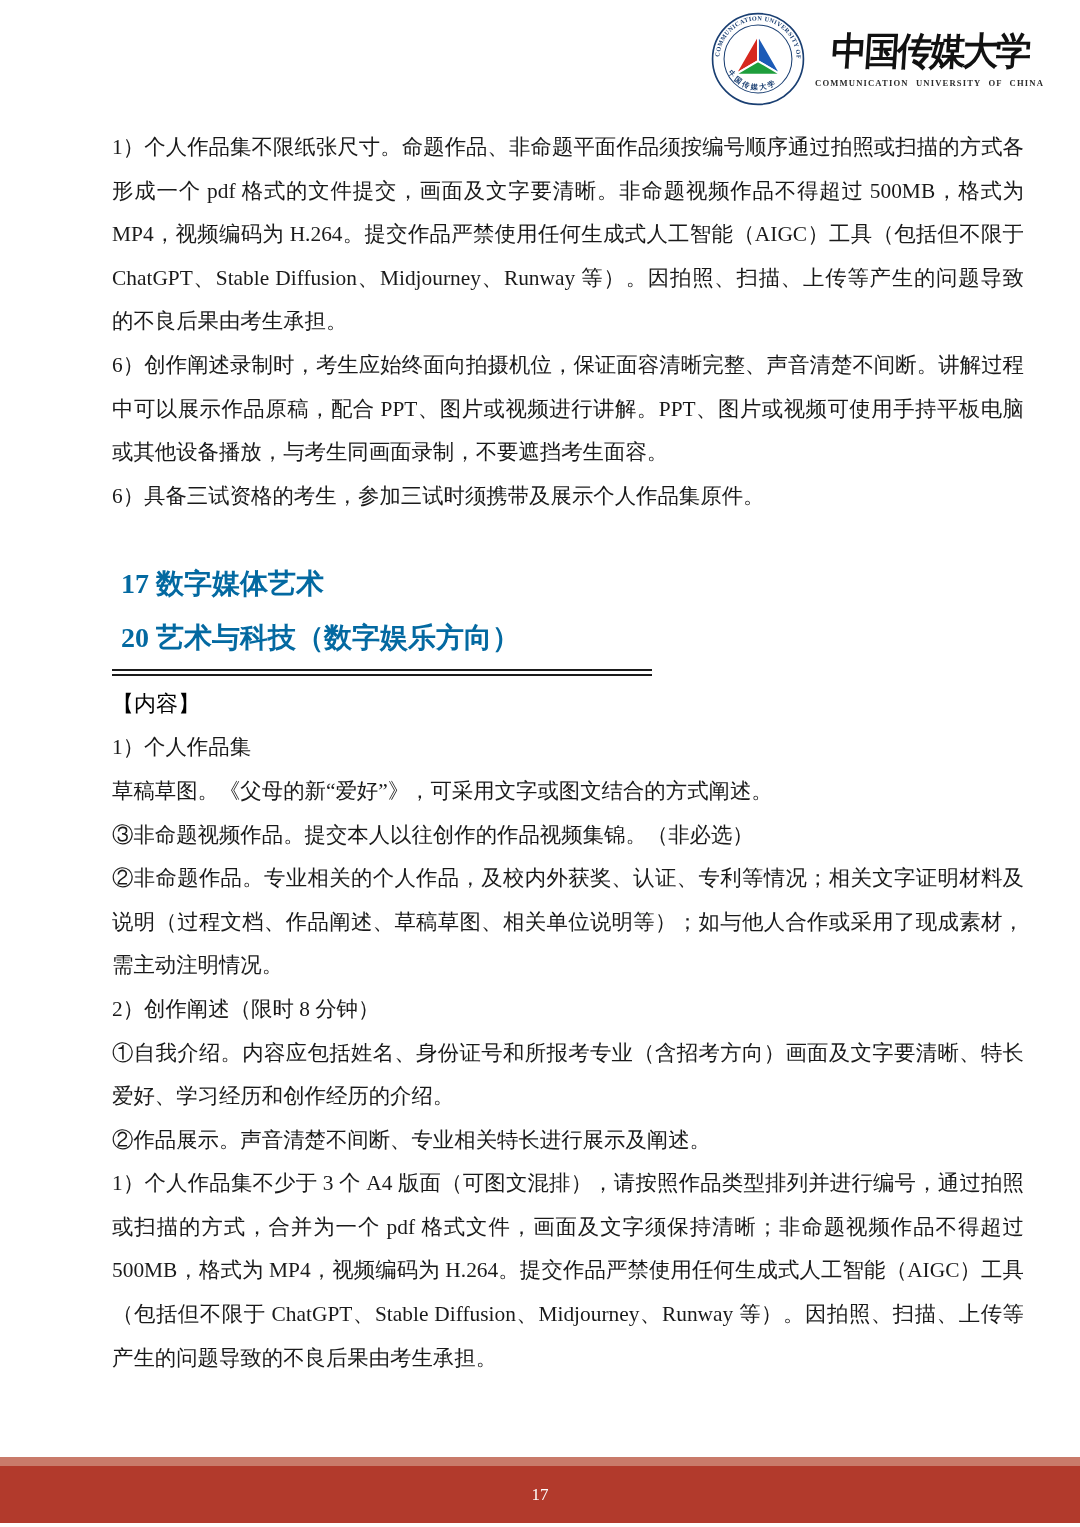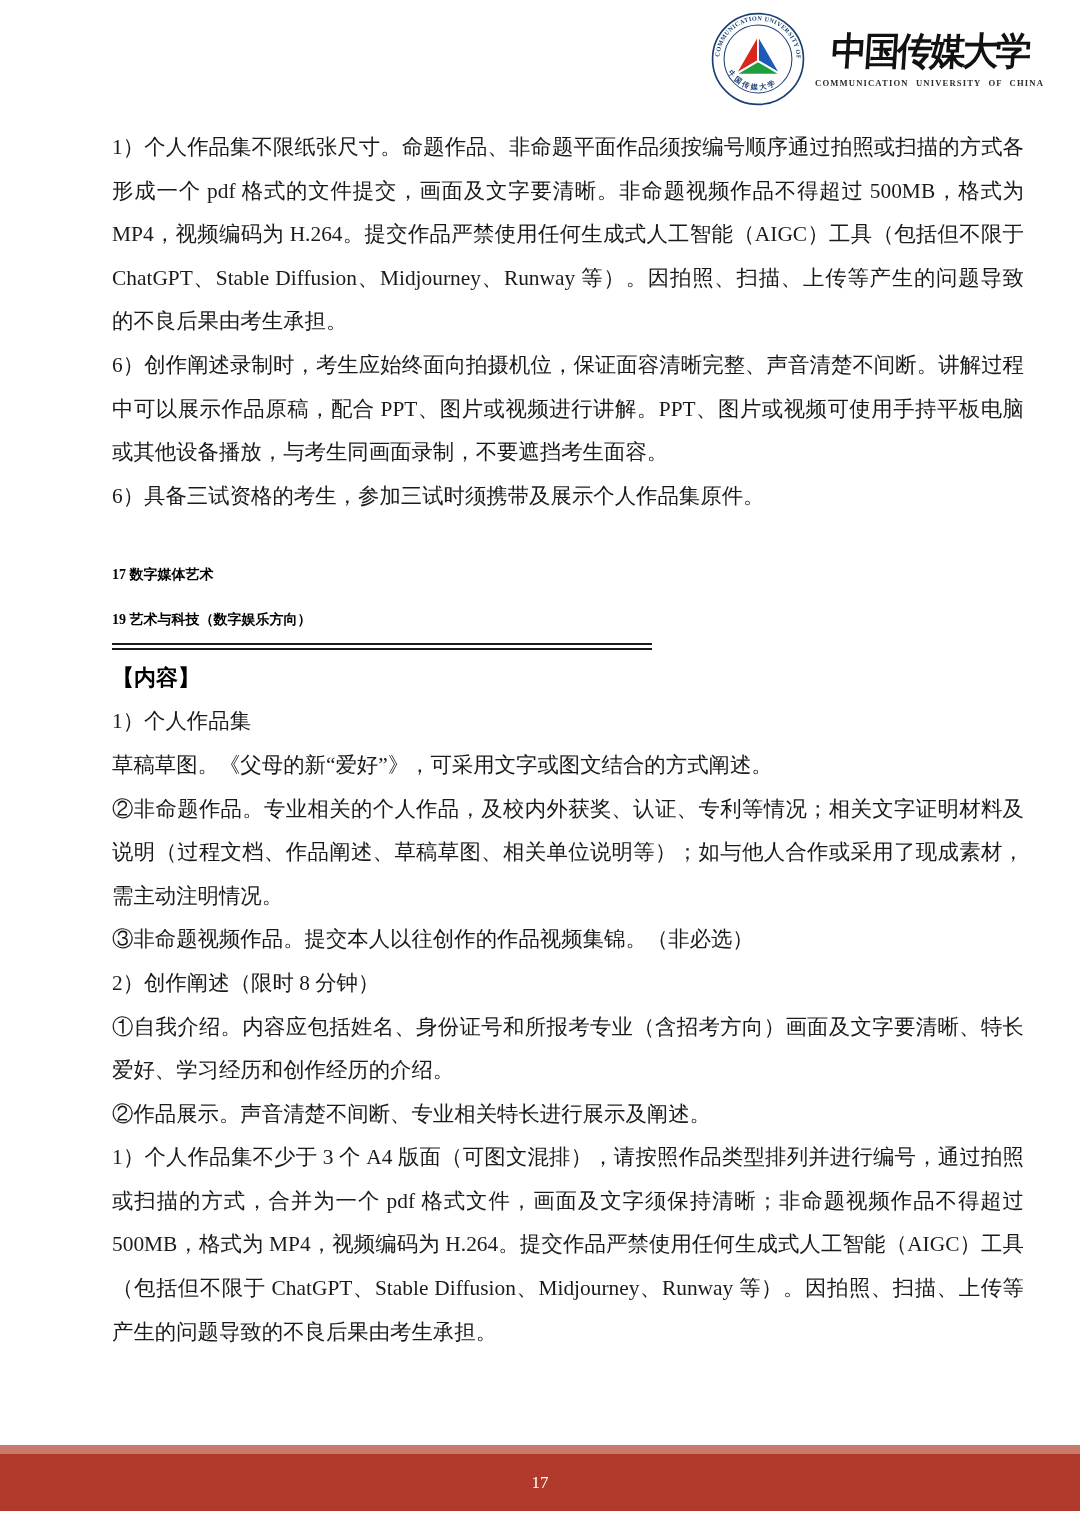--- a/index.html
+++ b/index.html
@@ -35,33 +35,33 @@
     box-sizing:border-box;
   }
   .content p{
     margin:0;
     font-size:21.4px;
     line-height:43.6px;
     text-align:justify;
   }
   .gap-block{height:34px;}
   h2.sec{
-    margin:0;font-size:14px;font-weight:700;line-height:45px;color:#000000;
+    margin:9px;font-size:28px;font-weight:700;line-height:45px;color:#0369a1;
   }
   .double-rule{
     width:540px;height:3px;
     border-top:2px solid #1b1b1b;
     border-bottom:2px solid #1b1b1b;
     margin:1px 0 6px 0;
   }
   h3.sub{
-    margin:0;font-size:22px;font-weight:700;line-height:44px;color:#000;
+    margin:0;font-size:22px;font-weight:400;line-height:44px;color:#000;
   }
   
-  .footer{position:absolute;left:0;right:0;bottom:16px;}
+  .footer{position:absolute;left:0;right:0;bottom:4px;}
   .footer-strip{height:9px;background:#c97a6a;}
   .footer-bar{
     height:57px;background:#b23a2c;
     display:flex;align-items:center;justify-content:center;
   }
   .footer-page{
     color:#ffffff;font-size:17px;line-height:1;
     font-family:"Liberation Serif","DejaVu Serif",serif;
   }
 </style>
@@ -97,28 +97,28 @@
   </div>
 
   <main class="content">
     <p>1）个人作品集不限纸张尺寸。命题作品、非命题平面作品须按编号顺序通过拍照或扫描的方式各形成一个 pdf 格式的文件提交，画面及文字要清晰。非命题视频作品不得超过 500MB，格式为 MP4，视频编码为 H.264。提交作品严禁使用任何生成式人工智能（AIGC）工具（包括但不限于 ChatGPT、Stable Diffusion、Midjourney、Runway 等）。因拍照、扫描、上传等产生的问题导致的不良后果由考生承担。</p>
     <p>6）创作阐述录制时，考生应始终面向拍摄机位，保证面容清晰完整、声音清楚不间断。讲解过程中可以展示作品原稿，配合 PPT、图片或视频进行讲解。PPT、图片或视频可使用手持平板电脑或其他设备播放，与考生同画面录制，不要遮挡考生面容。</p>
     <p>6）具备三试资格的考生，参加三试时须携带及展示个人作品集原件。</p>
 
     <div class="gap-block"></div>
 
     <h2 class="sec">17 数字媒体艺术</h2>
-    <h2 class="sec">19 艺术与科技（数字娱乐方向）</h2>
+    <h2 class="sec">20 艺术与科技（数字娱乐方向）</h2>
     <div class="double-rule"></div>
 
     <h3 class="sub">【内容】</h3>
     <p>1）个人作品集</p>
     <p>草稿草图。《父母的新“爱好”》，可采用文字或图文结合的方式阐述。</p>
+    <p>③非命题视频作品。提交本人以往创作的作品视频集锦。（非必选）</p>
     <p>②非命题作品。专业相关的个人作品，及校内外获奖、认证、专利等情况；相关文字证明材料及说明（过程文档、作品阐述、草稿草图、相关单位说明等）；如与他人合作或采用了现成素材，需主动注明情况。</p>
-    <p>③非命题视频作品。提交本人以往创作的作品视频集锦。（非必选）</p>
     <p>2）创作阐述（限时 8 分钟）</p>
     <p>①自我介绍。内容应包括姓名、身份证号和所报考专业（含招考方向）画面及文字要清晰、特长爱好、学习经历和创作经历的介绍。</p>
     <p>②作品展示。声音清楚不间断、专业相关特长进行展示及阐述。</p>
 
     <p>1）个人作品集不少于 3 个 A4 版面（可图文混排），请按照作品类型排列并进行编号，通过拍照或扫描的方式，合并为一个 pdf 格式文件，画面及文字须保持清晰；非命题视频作品不得超过 500MB，格式为 MP4，视频编码为 H.264。提交作品严禁使用任何生成式人工智能（AIGC）工具（包括但不限于 ChatGPT、Stable Diffusion、Midjourney、Runway 等）。因拍照、扫描、上传等产生的问题导致的不良后果由考生承担。</p>
   </main>
 
   <footer class="footer">
     <div class="footer-strip"></div>
     <div class="footer-bar">

